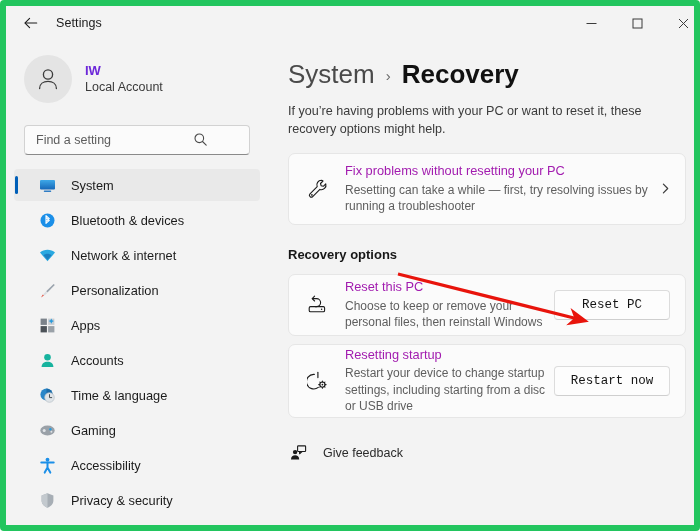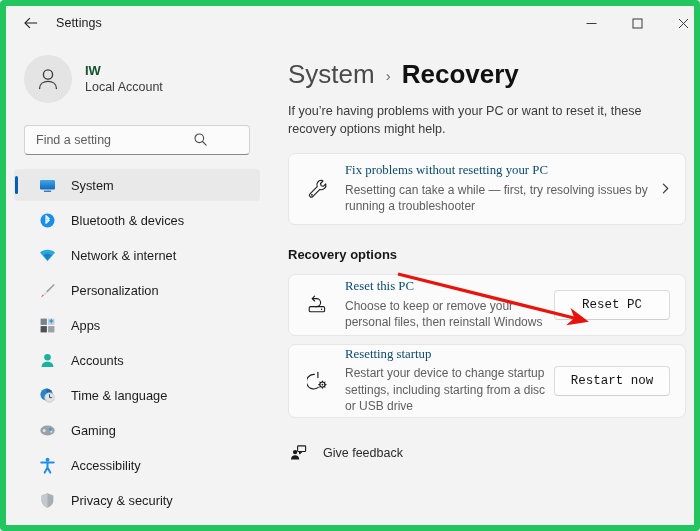--- a/index.html
+++ b/index.html
@@ -77,21 +77,21 @@
     width: 48px; height: 48px;
     border-radius: 50%;
     background: #e4e4e4;
     display: flex; align-items: center; justify-content: center;
     flex: none;
   }
   #account-text { margin-left: 13px; line-height: 1.25; }
   #account-name {
     font-size: 13px;
     font-weight: bold;
-    color: #14532d;
+    color: #6d28d9;
   }
   #account-type {
     font-size: 12.5px;
     color: #3a3a3a;
     margin-top: 1px;
   }
 
   #search-wrap {
     position: relative;
     margin: 17px 0 0 18px;
@@ -204,23 +204,22 @@
     display: flex; align-items: center; justify-content: center;
     color: #1b1b1b;
   }
   .card-text {
     margin-left: 14px;
     flex: 1;
     min-width: 0;
   }
   .card-title {
     font-size: 12.8px;
-    color: #0c4a6e;
+    color: #a21caf;
     line-height: 1.35;
-    font-family: Liberation Serif, serif;
   }
   .card-sub {
     font-size: 12px;
     color: #5e5e5e;
     line-height: 1.38;
     margin-top: 2px;
   }
   .chevron {
     width: 28px;
     flex: none;

